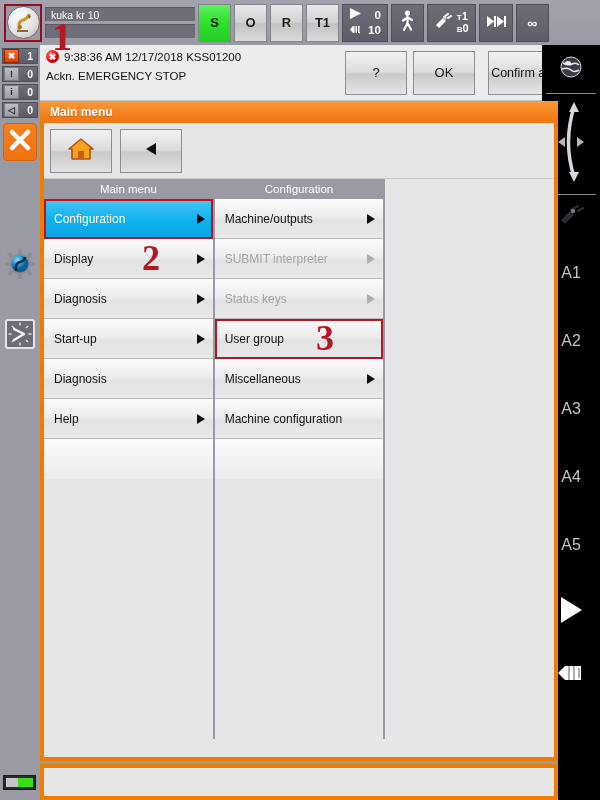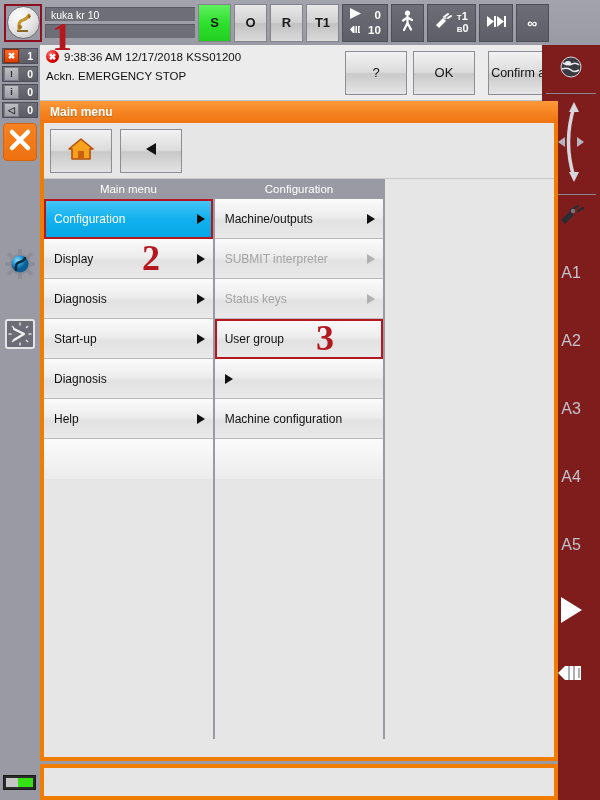--- a/index.html
+++ b/index.html
@@ -115,21 +115,21 @@
   .battery {
     position: absolute; left: 3px; bottom: 10px; width: 33px; height: 15px;
     background: #2b2b2b; border: 1px solid #1a1a1a; padding: 2px;
     display: flex;
   }
   .battery i { display: block; height: 100%; }
 
   
   .rightbar {
     position: absolute; right: 0; top: 45px; width: 58px; height: 755px;
-    background: #7f1d1d;
+    background: #000000;
   }
   .rb-top { height: 48px; display: flex; align-items: center; justify-content: center; }
   .rb-div { height: 1px; background: #86868f; margin: 0 4px; }
   .rb-coord { height: 100px; display: flex; align-items: center; justify-content: center; }
   .rb-tool { height: 44px; display: flex; align-items: center; justify-content: center; }
   .axis {
     height: 68px; display: flex; align-items: center; justify-content: center;
     color: #c3c3cb; font-size: 16px;
   }
   .rb-play { height: 66px; display: flex; align-items: center; justify-content: center; }
@@ -535,20 +535,21 @@
             <div class="mi disabled">
               <span class="lbl">Status keys</span>
               <span class="arr"></span>
             </div>
 
             <div class="mi hl">
               <span class="lbl">User group</span>
             </div>
 
             <div class="mi">
+              <span class="lbl">Miscellaneous</span>
               <span class="arr"></span>
             </div>
 
 
             <div class="mi">
               <span class="lbl">Machine configuration</span>
             </div>
 
             <div class="mi spacer"></div>
           </div>

